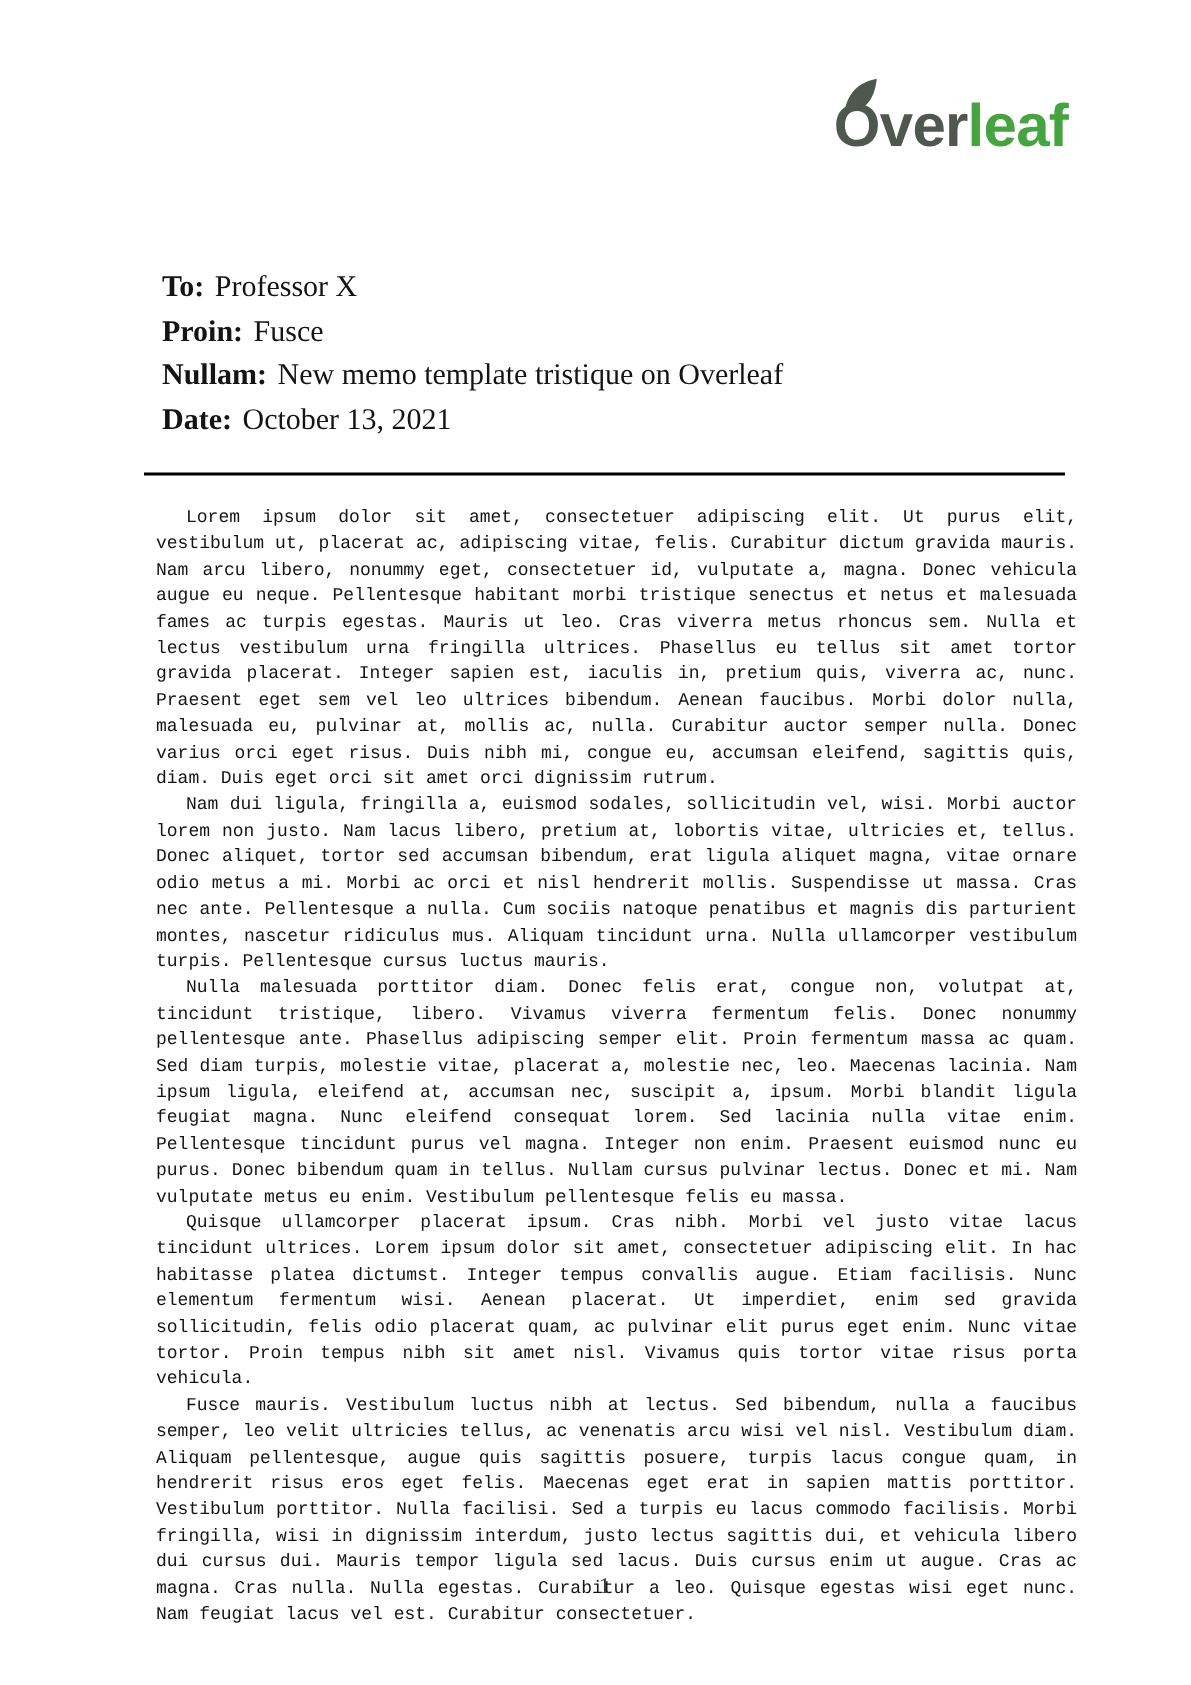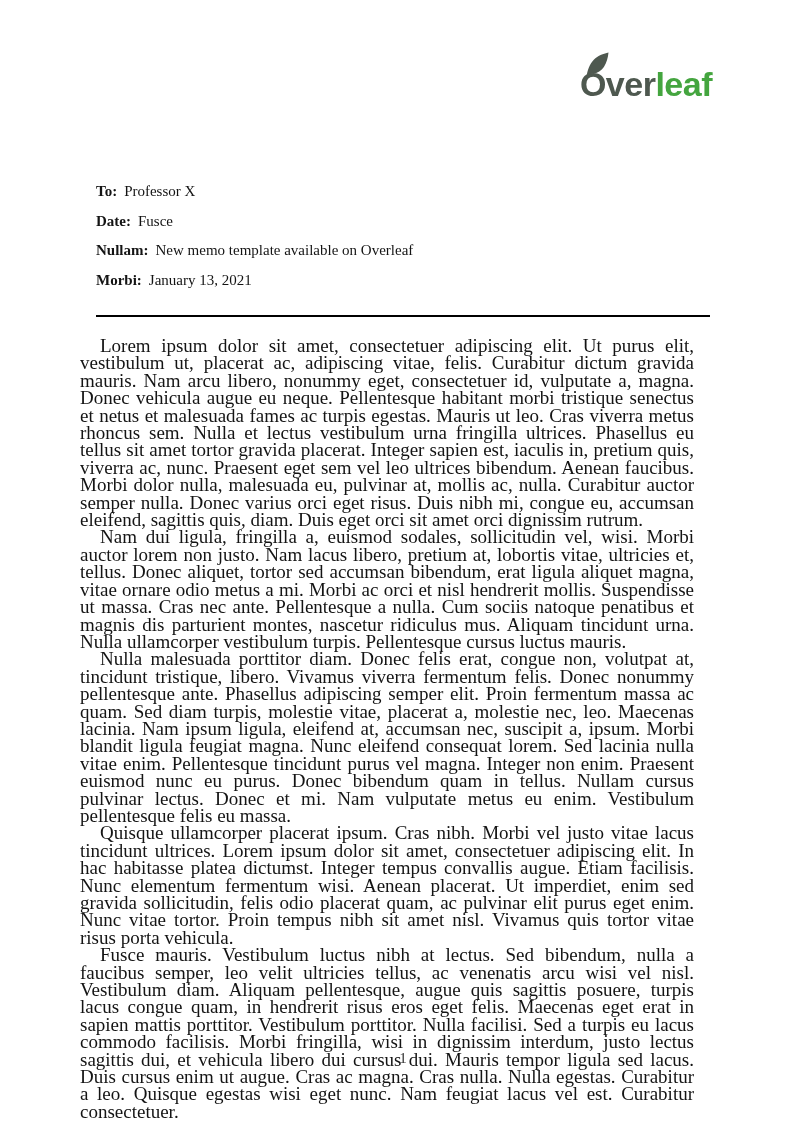--- a/index.html
+++ b/index.html
@@ -17,42 +17,42 @@
     color: var(--text, #141414);
   }
 
   
   .logo {
     position: absolute;
     top: 62px;
     right: 82px;
     font-family: "Liberation Sans", "DejaVu Sans", sans-serif;
     font-weight: 700;
-    font-size: 34px;
+    font-size: 40px;
     line-height: 44px;
     letter-spacing: -0.5px;
     white-space: nowrap;
   }
   .logo-over { color: var(--logo-primary, #4E584F); }
   .logo-leaf { color: var(--logo-accent, #44A53F); }
   .leaf {
     position: absolute;
     left: 4px;
     top: -10px;
     width: 26px;
     height: 30px;
   }
 
   
   .memo {
     position: absolute;
     top: 181px;
-    left: 96px;
+    left: 108px;
     width: 614px;
-    font-size: 15px;
+    font-size: 20px;
   }
   .memo-line {
     margin: 0 0 9.5px 0;
     line-height: 20px;
   }
   .memo-line b { margin-right: 7px; }
 
   
   .rule {
     position: absolute;
@@ -60,25 +60,26 @@
     left: 96px;
     width: 614px;
     height: 2px;
     background: var(--rule, #000000);
   }
 
   
   .body {
     position: absolute;
     top: 337px;
-    left: 80px;
+    left: 104px;
     width: 614px;
-    font-size: 19px;
+    font-size: 12px;
     line-height: 17.4px;
     text-align: justify;
+    font-family: Liberation Mono, monospace;
   }
   .para {
     margin: 0;
     text-indent: 20px;
   }
 
   
   .folio {
     position: absolute;
     top: 1050px;
@@ -95,23 +96,23 @@
 <div class="page">
 
   <div class="logo">
     <svg class="leaf" viewBox="0 0 26 30" aria-hidden="true">
       <path d="M24.5 0.5 C 10 3.5, 3.5 12, 2 29 C 4.5 23.5, 6.5 21.5, 9 21.5 C 18.5 21, 23.5 11.5, 24.5 0.5 Z" fill="#4E584F"></path>
     </svg><span class="logo-over">Over</span><span class="logo-leaf">leaf</span>
   </div>
 
   <div class="memo">
     <p class="memo-line"><b>To:</b><span>Professor X</span></p>
-    <p class="memo-line"><b>Date:</b><span>Fusce</span></p>
-    <p class="memo-line"><b>Nullam:</b><span>New memo template available on Overleaf</span></p>
-    <p class="memo-line"><b>Morbi:</b><span>January 13, 2021</span></p>
+    <p class="memo-line"><b>Proin:</b><span>Fusce</span></p>
+    <p class="memo-line"><b>Nullam:</b><span>New memo template tristique on Overleaf</span></p>
+    <p class="memo-line"><b>Date:</b><span>October 13, 2021</span></p>
   </div>
 
   <div class="rule"></div>
 
   <main class="body">
     <p class="para">Lorem ipsum dolor sit amet, consectetuer adipiscing elit. Ut purus elit, vestibulum ut, placerat ac, adipiscing vitae, felis. Curabitur dictum gravida mauris. Nam arcu libero, nonummy eget, consectetuer id, vulputate a, magna. Donec vehicula augue eu neque. Pellentesque habitant morbi tristique senectus et netus et malesuada fames ac turpis egestas. Mauris ut leo. Cras viverra metus rhoncus sem. Nulla et lectus vestibulum urna fringilla ultrices. Phasellus eu tellus sit amet tortor gravida placerat. Integer sapien est, iaculis in, pretium quis, viverra ac, nunc. Praesent eget sem vel leo ultrices bibendum. Aenean faucibus. Morbi dolor nulla, malesuada eu, pulvinar at, mollis ac, nulla. Curabitur auctor semper nulla. Donec varius orci eget risus. Duis nibh mi, congue eu, accumsan eleifend, sagittis quis, diam. Duis eget orci sit amet orci dignissim rutrum.</p>
     <p class="para">Nam dui ligula, fringilla a, euismod sodales, sollicitudin vel, wisi. Morbi auctor lorem non justo. Nam lacus libero, pretium at, lobortis vitae, ultricies et, tellus. Donec aliquet, tortor sed accumsan bibendum, erat ligula aliquet magna, vitae ornare odio metus a mi. Morbi ac orci et nisl hendrerit mollis. Suspendisse ut massa. Cras nec ante. Pellentesque a nulla. Cum sociis natoque penatibus et magnis dis parturient montes, nascetur ridiculus mus. Aliquam tincidunt urna. Nulla ullamcorper vestibulum turpis. Pellentesque cursus luctus mauris.</p>
     <p class="para">Nulla malesuada porttitor diam. Donec felis erat, congue non, volutpat at, tincidunt tristique, libero. Vivamus viverra fermentum felis. Donec nonummy pellentesque ante. Phasellus adipiscing semper elit. Proin fermentum massa ac quam. Sed diam turpis, molestie vitae, placerat a, molestie nec, leo. Maecenas lacinia. Nam ipsum ligula, eleifend at, accumsan nec, suscipit a, ipsum. Morbi blandit ligula feugiat magna. Nunc eleifend consequat lorem. Sed lacinia nulla vitae enim. Pellentesque tincidunt purus vel magna. Integer non enim. Praesent euismod nunc eu purus. Donec bibendum quam in tellus. Nullam cursus pulvinar lectus. Donec et mi. Nam vulputate metus eu enim. Vestibulum pellentesque felis eu massa.</p>
     <p class="para">Quisque ullamcorper placerat ipsum. Cras nibh. Morbi vel justo vitae lacus tincidunt ultrices. Lorem ipsum dolor sit amet, consectetuer adipiscing elit. In hac habitasse platea dictumst. Integer tempus convallis augue. Etiam facilisis. Nunc elementum fermentum wisi. Aenean placerat. Ut imperdiet, enim sed gravida sollicitudin, felis odio placerat quam, ac pulvinar elit purus eget enim. Nunc vitae tortor. Proin tempus nibh sit amet nisl. Vivamus quis tortor vitae risus porta vehicula.</p>
     <p class="para">Fusce mauris. Vestibulum luctus nibh at lectus. Sed bibendum, nulla a faucibus semper, leo velit ultricies tellus, ac venenatis arcu wisi vel nisl. Vestibulum diam. Aliquam pellentesque, augue quis sagittis posuere, turpis lacus congue quam, in hendrerit risus eros eget felis. Maecenas eget erat in sapien mattis porttitor. Vestibulum porttitor. Nulla facilisi. Sed a turpis eu lacus commodo facilisis. Morbi fringilla, wisi in dignissim interdum, justo lectus sagittis dui, et vehicula libero dui cursus dui. Mauris tempor ligula sed lacus. Duis cursus enim ut augue. Cras ac magna. Cras nulla. Nulla egestas. Curabitur a leo. Quisque egestas wisi eget nunc. Nam feugiat lacus vel est. Curabitur consectetuer.</p>

